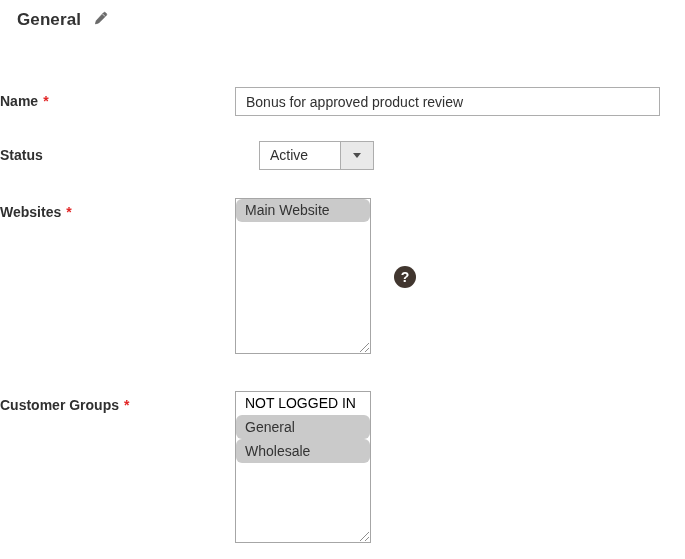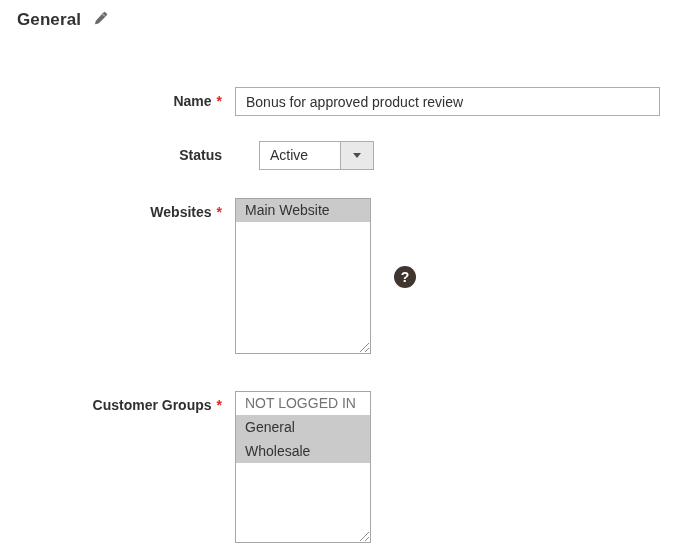--- a/index.html
+++ b/index.html
@@ -6,21 +6,21 @@
   html,body { background:#fff; }
   .page {
     position:relative; width:685px; height:559px; background:#ffffff;
     font-family:"Liberation Sans", "DejaVu Sans", sans-serif; color:#303030; overflow:hidden;
   }
   .section-header { position:absolute; left:17px; top:9px; display:flex; align-items:center; gap:12px; }
   .section-title { font-size:17px; font-weight:700; color:#333333; letter-spacing:.1px; }
   .edit-icon { display:inline-block; cursor:pointer; margin-top:2px; }
 
   .row { position:absolute; left:0; display:flex; align-items:flex-start; }
-  .label-col { width:222px; text-align:right; font-size:14px; color:#303030; font-weight:600; }
+  .label-col { width:222px; font-size:14px; color:#303030; font-weight:600; }
   .label-col .req { color:#e22626; margin-left:5px; font-weight:600; }
   .lh-input { line-height:29px; }
   .lh-list { line-height:22px; padding-top:3px; }
   .field-col { margin-left:13px; position:relative; display:flex; align-items:center; }
 
   .text-input {
     width:425px; height:29px; border:1px solid #adadad; background:#fff;
     font-family:inherit; font-size:14px; color:#303030; padding:0 10px; outline:none;
   }
 
@@ -35,22 +35,22 @@
   .caret-down {
     width:0; height:0; border-left:4px solid transparent; border-right:4px solid transparent;
     border-top:5px solid #4d4d4d;
   }
 
   .listbox {
     position:relative; width:136px; border:1px solid #a6a6a6; background:#fff; overflow:hidden; cursor:default;
   }
   .listbox.websites { height:156px; }
   .listbox.groups { height:152px; }
-  .opt { height:24px; line-height:24px; padding-left:9px; font-size:14px; color:#737373; white-space:nowrap; }
-  .opt.selected { background:#cacaca; color:#333333; }
+  .opt { height:24px; line-height:24px; padding-left:9px; font-size:14px; color:#000000; white-space:nowrap; }
+  .opt.selected { background:#cacaca; color:#333333;border-radius:6px; }
   .opt.first { height:23px; line-height:22px; }
 
   .resize-grip {
     position:absolute; right:1px; bottom:1px; width:10px; height:10px;
     background:repeating-linear-gradient(135deg, #8f8f8f 0 1px, transparent 1px 3.6px);
     -webkit-clip-path:polygon(100% 0, 100% 100%, 0 100%);
     clip-path:polygon(100% 0, 100% 100%, 0 100%);
     cursor:nwse-resize;
   }
 

